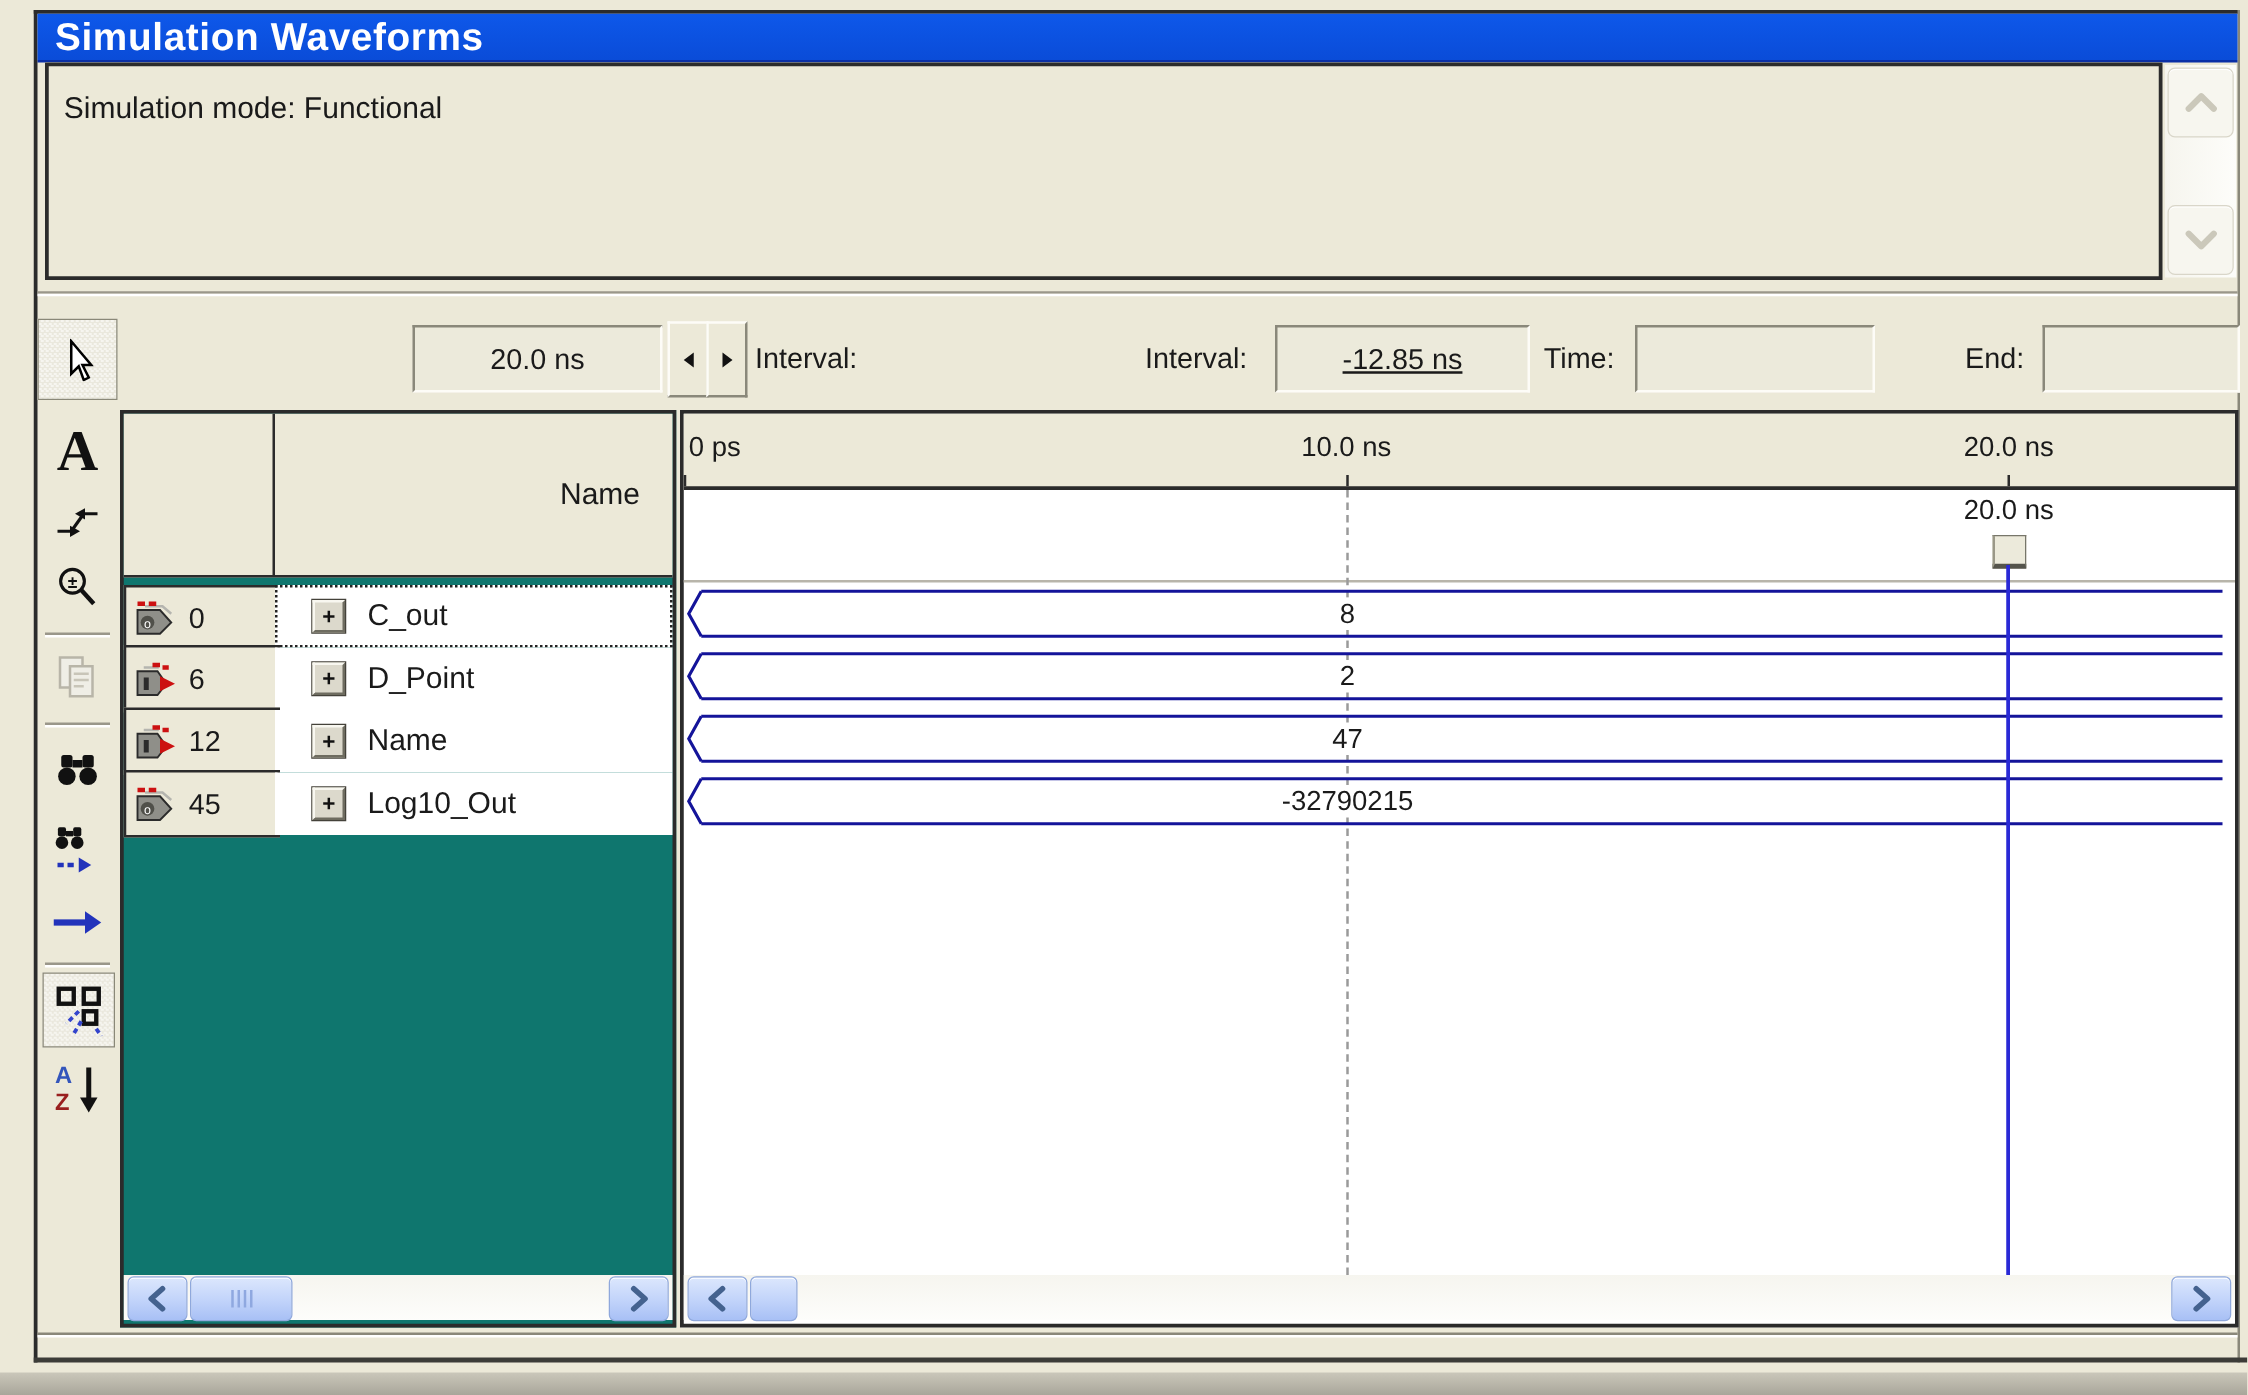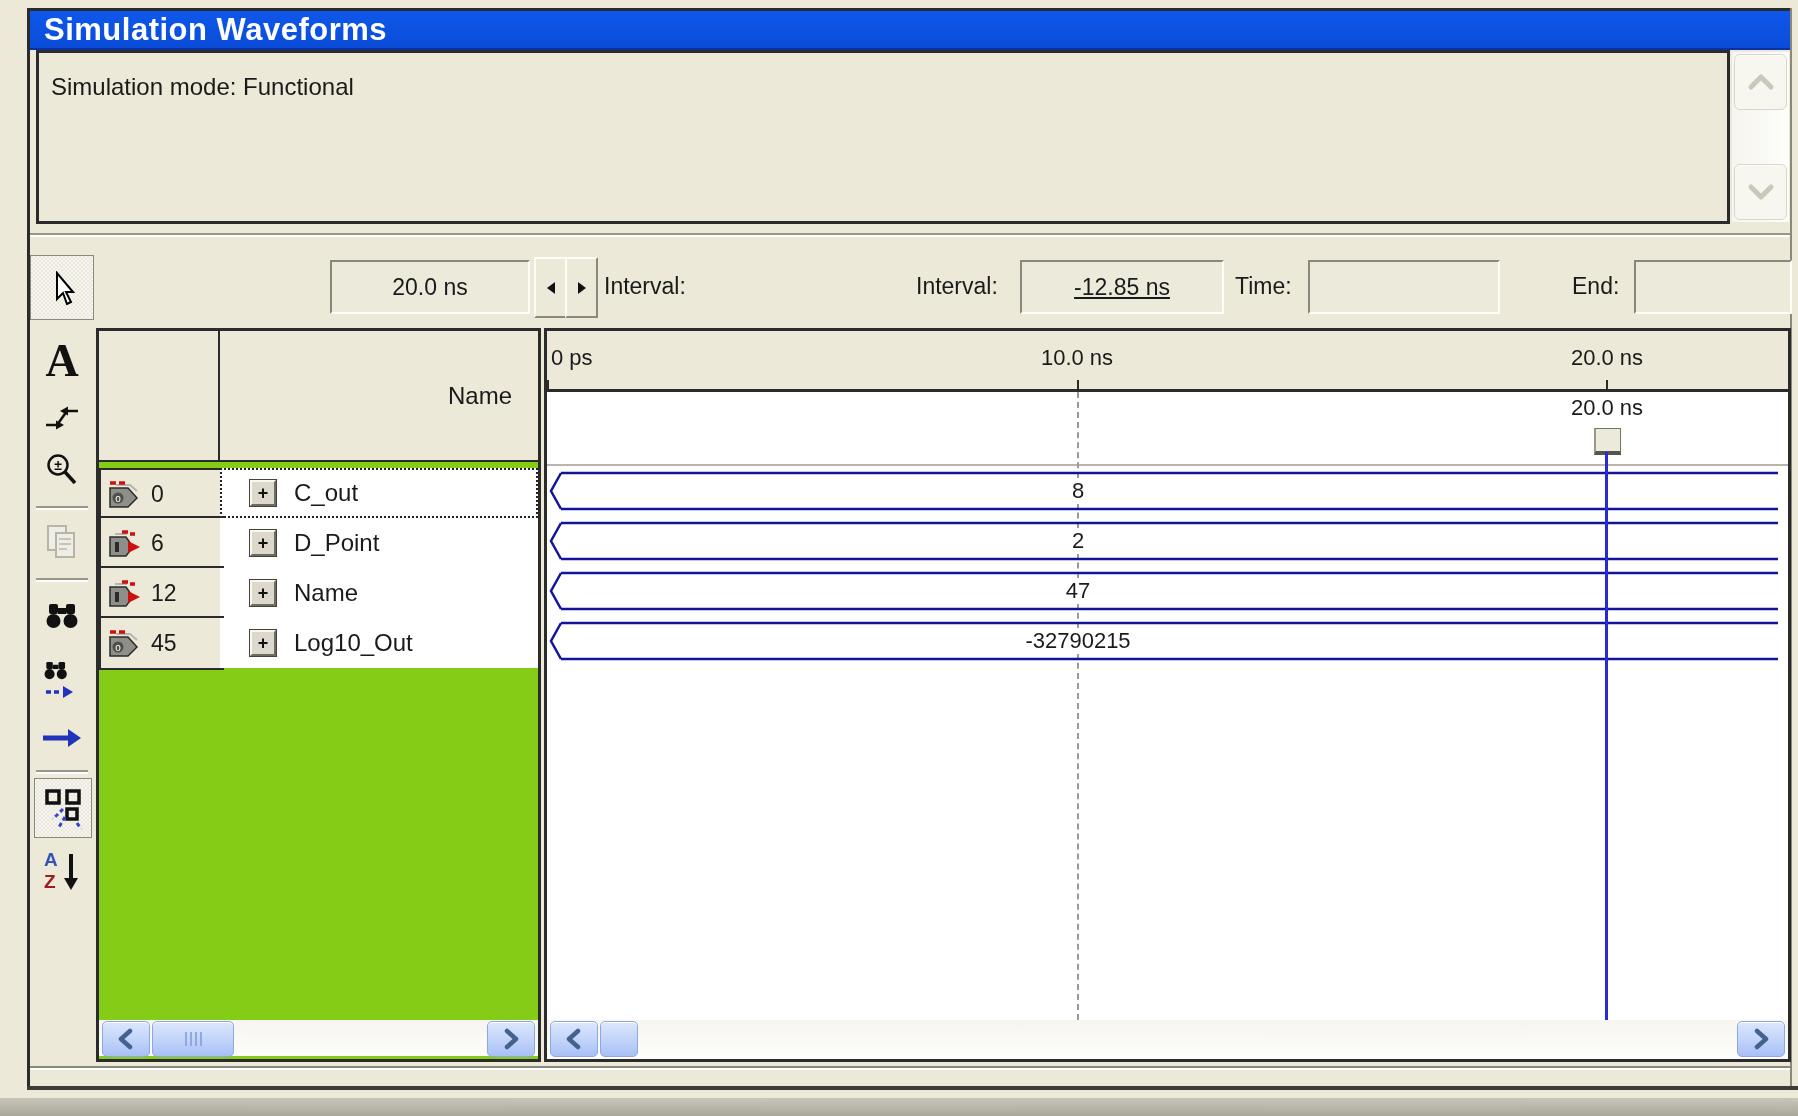--- a/index.html
+++ b/index.html
@@ -28,21 +28,21 @@
   .tb-field{top:260px;height:50px;background:#eceadb;border:2px solid;border-color:#8a887a #fdfcf7 #fdfcf7 #8a887a;display:flex;align-items:center;justify-content:center;font-size:23px;}
   .spin-btn{top:257px;width:29px;height:57px;background:#ece9d8;border:2px solid;border-color:#fdfcf7 #8a887a #8a887a #fdfcf7;display:flex;align-items:center;justify-content:center;}
 
   
   .palette-item{left:30px;width:64px;display:flex;align-items:center;justify-content:center;}
   .palette-sep{left:36px;width:52px;height:0;border-top:2px solid #9a978a;border-bottom:2px solid #fff;}
   .text-tool-glyph{font-family:"Liberation Serif",serif;font-weight:bold;font-size:46px;line-height:1;color:#111;}
   .palette-pressed{left:34px;width:56px;height:58px;background:#f2f1ea;border:1px solid #8a8878;background-image:repeating-conic-gradient(#f6f5f0 0 25%,#eae8dd 0 50%);background-size:4px 4px;display:flex;align-items:center;justify-content:center;}
 
   
-  .name-box{left:96px;top:328px;width:439px;height:728px;border:3px solid #2b2b2b;background:#84cc16;}
+  .name-box{left:96px;top:328px;width:439px;height:728px;border:3px solid #2b2b2b;background:#0f766e;}
   .wave-box{left:544px;top:328px;width:1241px;height:728px;border:3px solid #2b2b2b;background:#fff;}
 
   .name-header{left:0;top:0;width:439px;height:129px;background:#ece9d8;border-bottom:2px solid #2b2b2b;}
   .name-header-divider{left:119px;top:0;width:2px;height:129px;background:#2b2b2b;}
   .name-header-label{left:121px;top:0;width:306px;height:129px;display:flex;align-items:center;justify-content:flex-end;font-size:24px;}
 
   #name-rows{left:0;top:137px;width:439px;}
   .sig-row{position:relative;height:50px;}
   .sig-row + .sig-row .handle-cell{margin-top:-2px;height:50px;}
   .handle-cell{position:absolute;left:0;top:0;width:115px;height:48px;background:#ece9d8;border:2px solid #2b2b2b;display:flex;align-items:center;gap:8px;padding-left:6px;box-sizing:content-box;}

